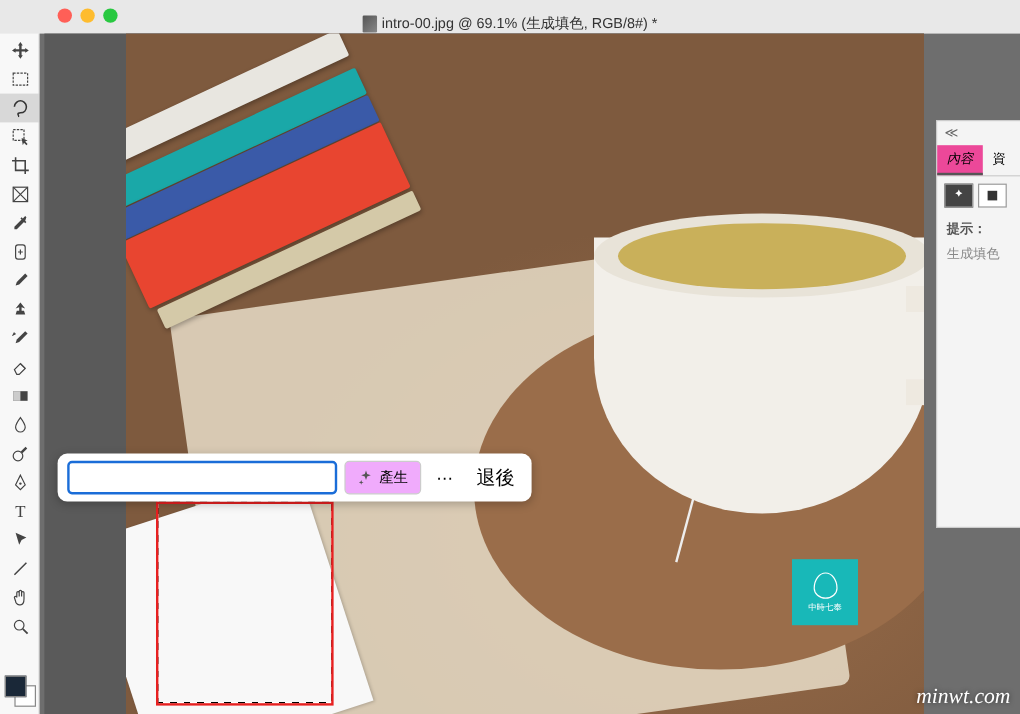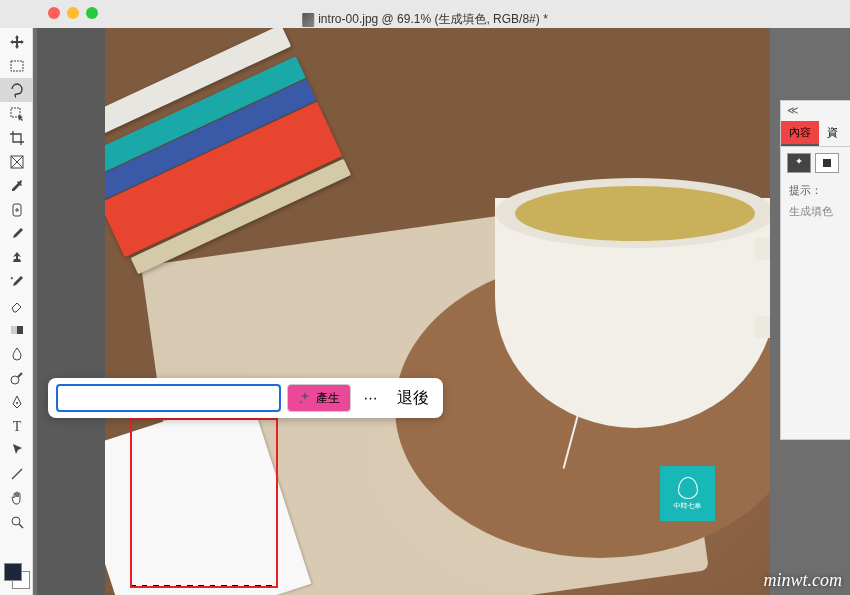--- a/index.html
+++ b/index.html
@@ -50,34 +50,34 @@
 .teabag { position: absolute; left: 555px; top: 438px; width: 55px; height: 55px; background: #18b8b8; display: flex; align-items: center; justify-content: center; flex-direction: column; color: #fff; font-size: 7px; }
 .teabag-logo { width: 20px; height: 22px; border: 1.5px solid #fff; border-radius: 50% 50% 50% 50% / 60% 60% 40% 40%; margin-bottom: 2px; }
 .teastring { position: absolute; left: 530px; top: 170px; width: 2px; height: 280px; background: #eee; transform: rotate(15deg); transform-origin: top; }
 
 .napkin { position: absolute; left: -10px; top: 390px; width: 190px; height: 200px; background: #f8f8f8; transform: rotate(-18deg); box-shadow: 1px 1px 3px rgba(0,0,0,0.2); }
 .selection-box { position: absolute; left: 25px; top: 390px; width: 148px; height: 170px; border: 2px solid #e82020; }
 .marching { position: absolute; left: 26px; top: 390px; width: 146px; height: 168px; border: 1px dashed #000; border-image: repeating-linear-gradient(45deg, #000 0 4px, #fff 4px 8px) 1; }
 
 .gen-bar { position: absolute; left: 48px; top: 378px; width: 395px; height: 40px; background: #fff; border-radius: 8px; box-shadow: 0 2px 8px rgba(0,0,0,0.25); display: flex; align-items: center; padding: 5px 8px; gap: 6px; }
 .gen-input { flex: 1; height: 28px; border: 2px solid #1a6dd8; border-radius: 4px; padding: 0 6px; outline: none; }
-.gen-btn { height: 28px; padding: 0 10px; background: #ec4899; border: 1px solid #ccc; border-radius: 4px; display: flex; align-items: center; gap: 4px; cursor: pointer; font-size: 12px; }
+.gen-btn { height: 28px; padding: 0 10px; background: #f0abfc; border: 1px solid #ccc; border-radius: 4px; display: flex; align-items: center; gap: 4px; cursor: pointer; font-size: 12px; }
 .gen-more { width: 28px; height: 28px; display: flex; align-items: center; justify-content: center; cursor: pointer; font-size: 14px; letter-spacing: 1px; }
 .gen-back { padding: 0 6px; font-size: 16px; cursor: pointer; }
 
 .right-panel { position: absolute; right: 0; top: 100px; width: 70px; height: 340px; background: #f4f4f4; border: 1px solid #ccc; border-right: none; }
 .rp-close { position: absolute; top: 3px; left: 6px; font-size: 11px; color: #666; cursor: pointer; }
 .rp-tabs { display: flex; margin-top: 20px; border-bottom: 1px solid #ccc; }
 .rp-tab { padding: 4px 8px; font-size: 11px; cursor: pointer; }
-.rp-tab.active { background: #ef4444; border-bottom: 2px solid #555; }
+.rp-tab.active { background: #ec4899; border-bottom: 2px solid #555; font-style: italic; }
 .rp-row { display: flex; gap: 4px; padding: 6px; }
 .rp-sw { width: 24px; height: 20px; border: 1px solid #999; display: flex; align-items: center; justify-content: center; cursor: pointer; }
 .sw-dark { background: #444; }
 .sw-light { background: #fff; }
-.rp-label { padding: 4px 8px; font-size: 11px; color: #555; }
+.rp-label { padding: 4px 8px; font-size: 11px; color: #555; font-weight: bold; }
 .rp-text { padding: 2px 8px; font-size: 11px; color: #888; }
 
 .color-swatch { position: absolute; left: 4px; bottom: 6px; width: 26px; height: 26px; }
 .fg-color { position: absolute; top: 0; left: 0; width: 18px; height: 18px; background: #1a2838; border: 1px solid #888; }
 .bg-color { position: absolute; bottom: 0; right: 0; width: 18px; height: 18px; background: #fff; border: 1px solid #888; }
 
 .watermark { position: absolute; right: 8px; bottom: 4px; font-family: cursive; font-style: italic; font-size: 18px; color: #fff; text-shadow: 0 0 4px rgba(0,0,0,0.5); }
 </style>
 </head>
 <body>

